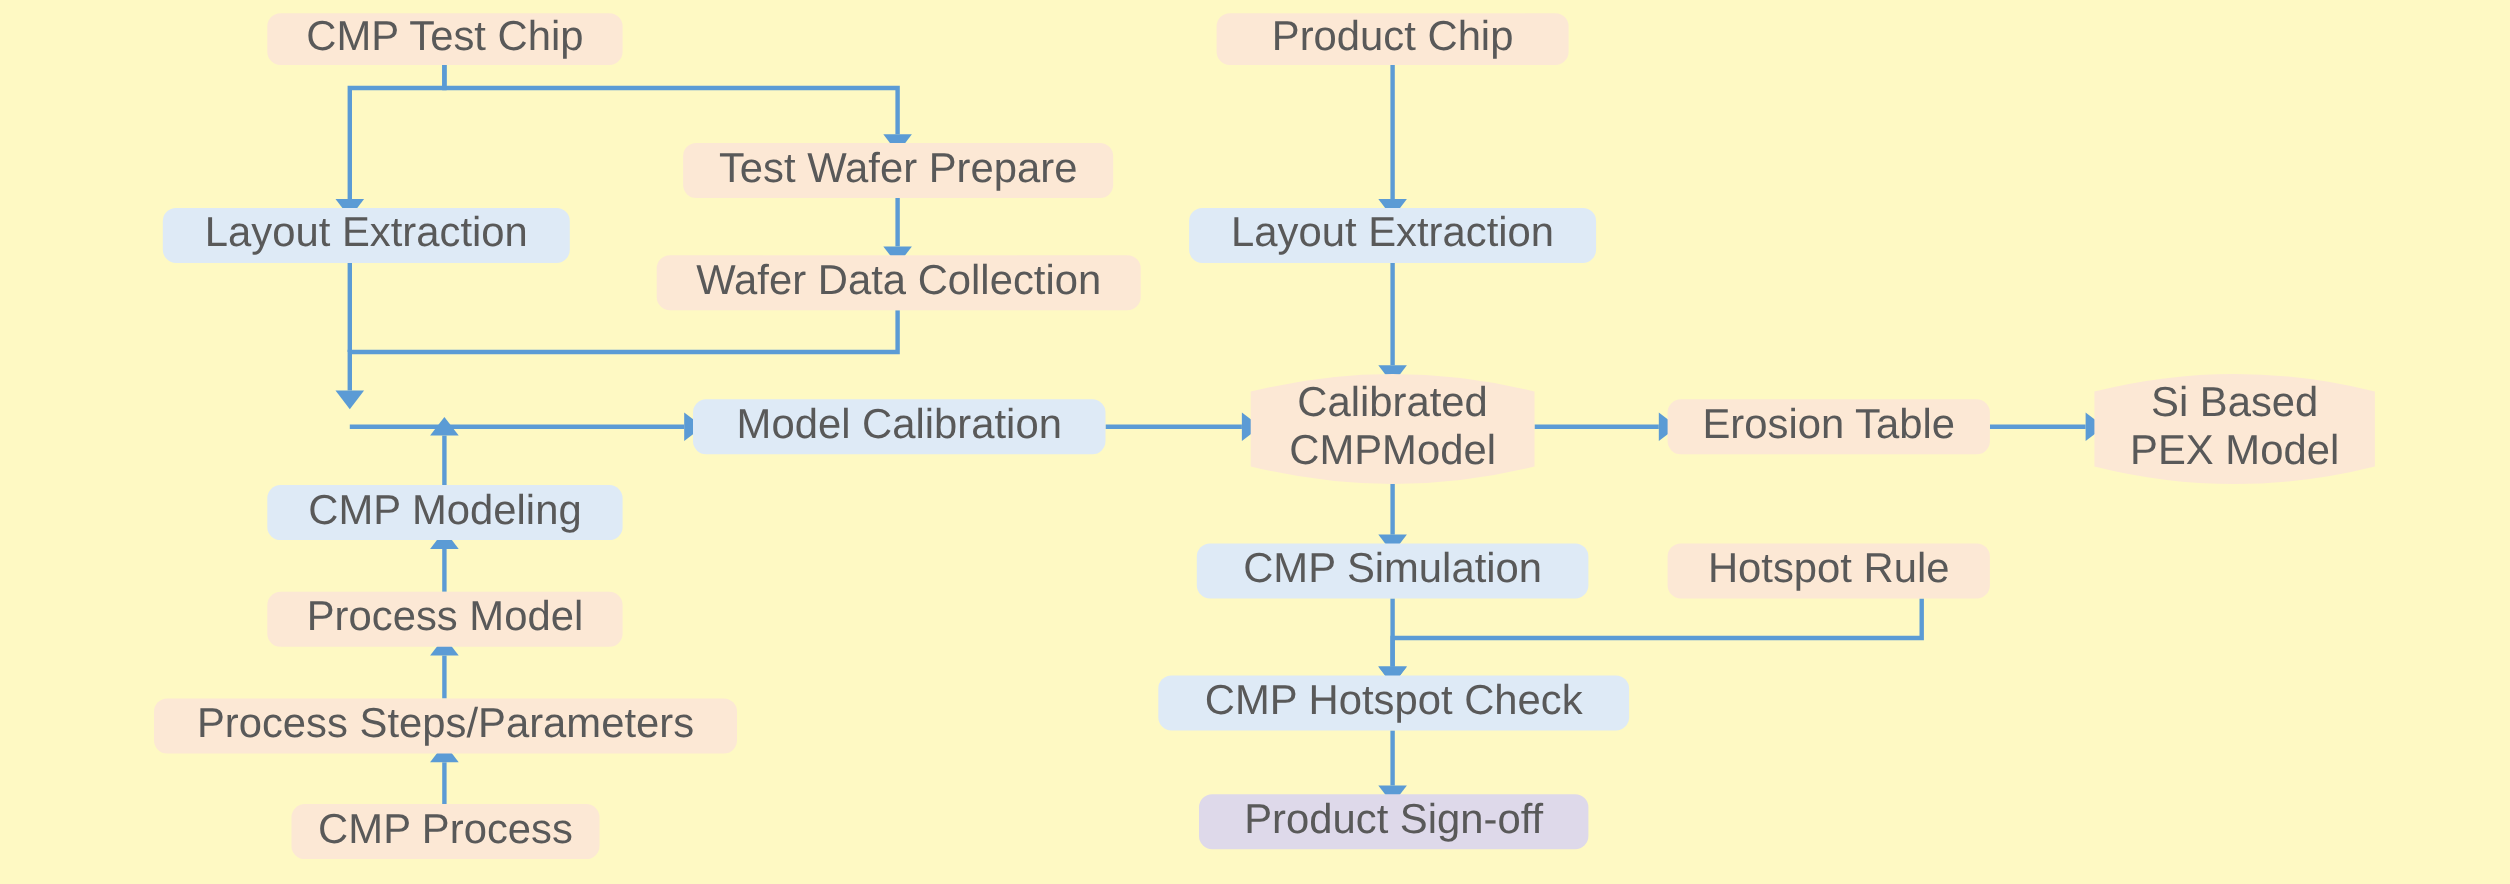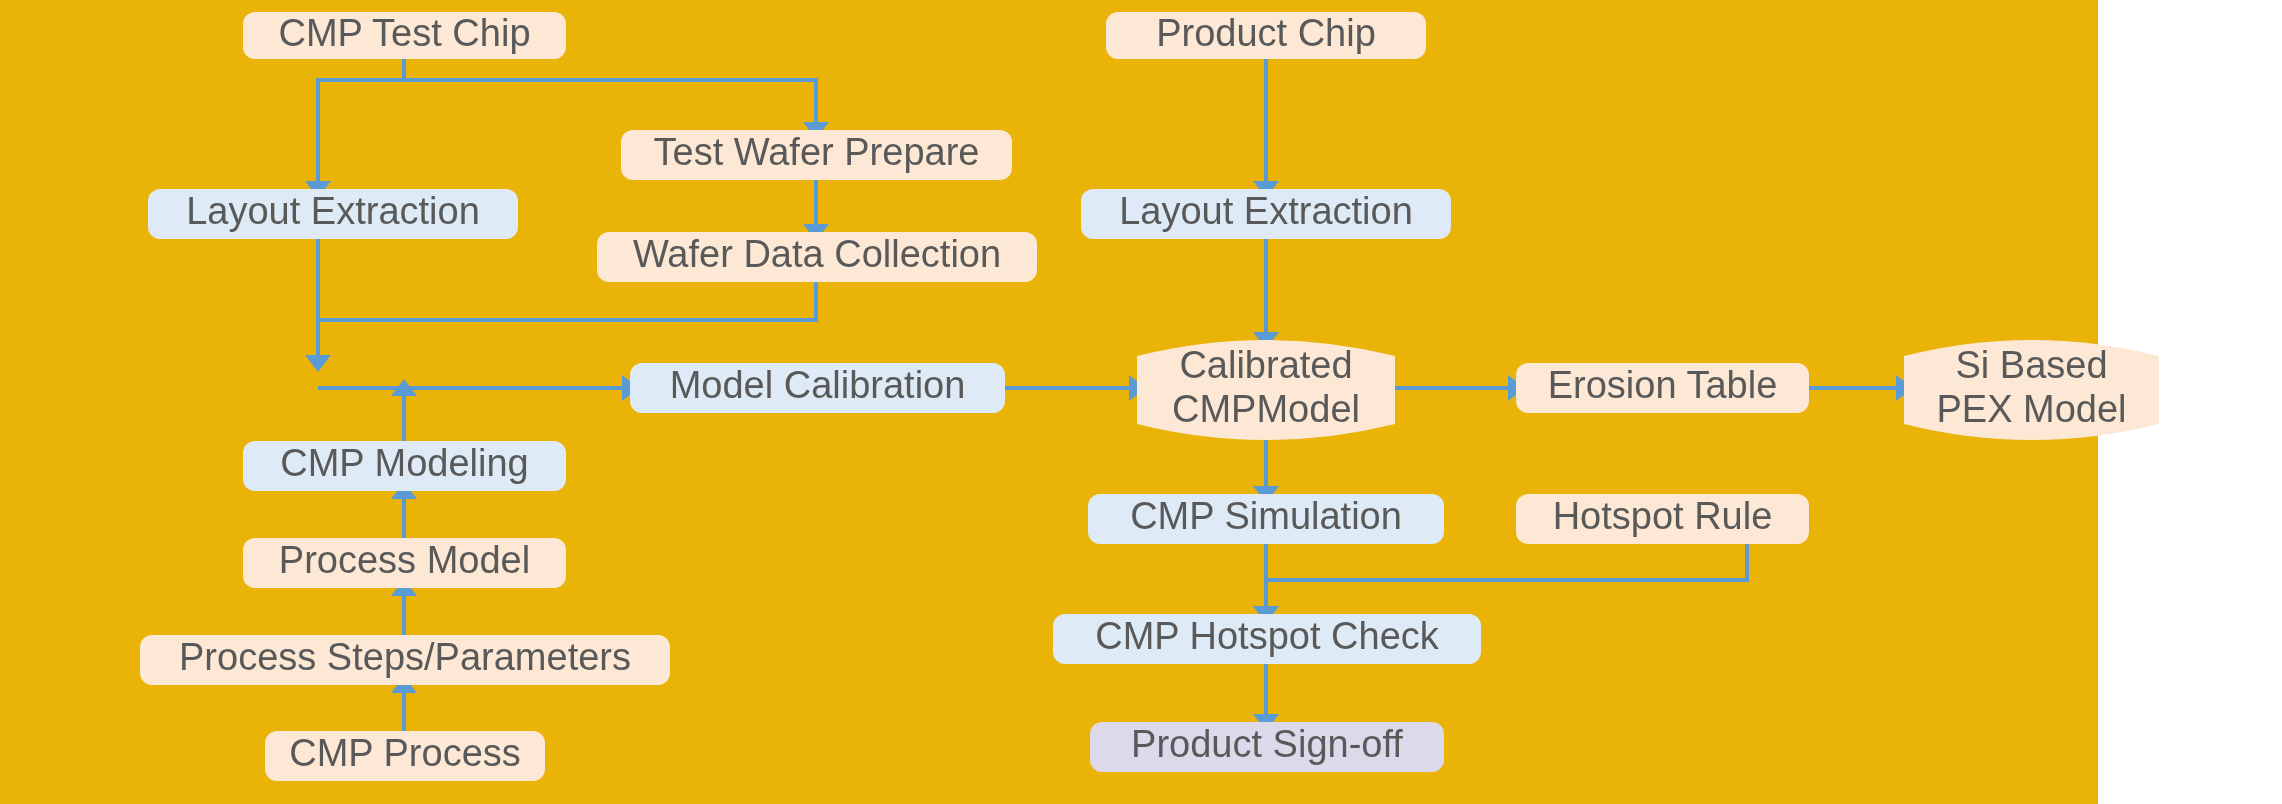--- a/index.html
+++ b/index.html
@@ -8,23 +8,23 @@
     background: #ffffff;
   }
   body {
     width: 2282px;
     height: 804px;
     font-family: "Liberation Sans", sans-serif;
     overflow: hidden;
   }
   #diagram-root {
     position: relative;
-    width: 2098px;
+    width: 2282px;
     height: 804px;
-    background: #eab308;
+    background: #fef9c3;
   }
   svg#flow-canvas {
     position: absolute;
     top: 0;
     left: 0;
     width: 2282px;
     height: 804px;
   }
   .node-label {
     font-family: "Liberation Sans", sans-serif;

